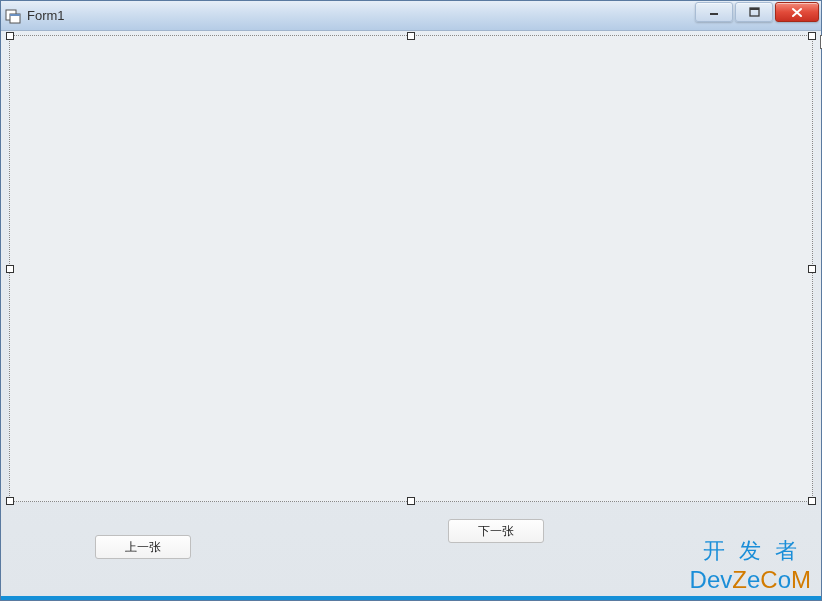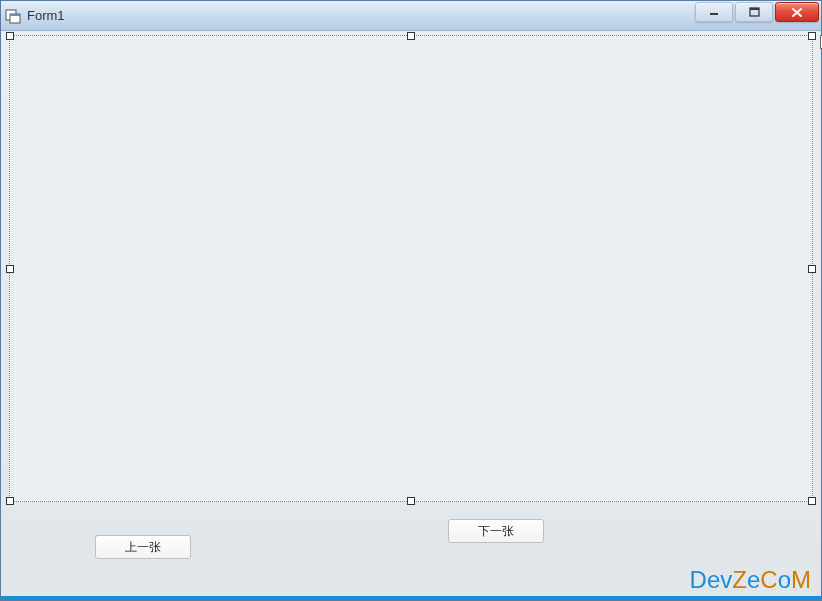--- a/index.html
+++ b/index.html
@@ -227,18 +227,19 @@
     </div>
 
     <div class="btn btn-prev">
       <span>上一张</span>
     </div>
     <div class="btn btn-next">
       <span>下一张</span>
     </div>
 
     <div class="watermark">
+      <div class="line1">开发者</div>
       <div class="line2"><span>D</span><span>ev</span><span class="z">Z</span><span>e</span><span class="c">C</span><span>o</span><span class="m">M</span></div>
     </div>
 
     <div class="bottom-bar"></div>
   </div>
 </div>
 
 </body></html>

